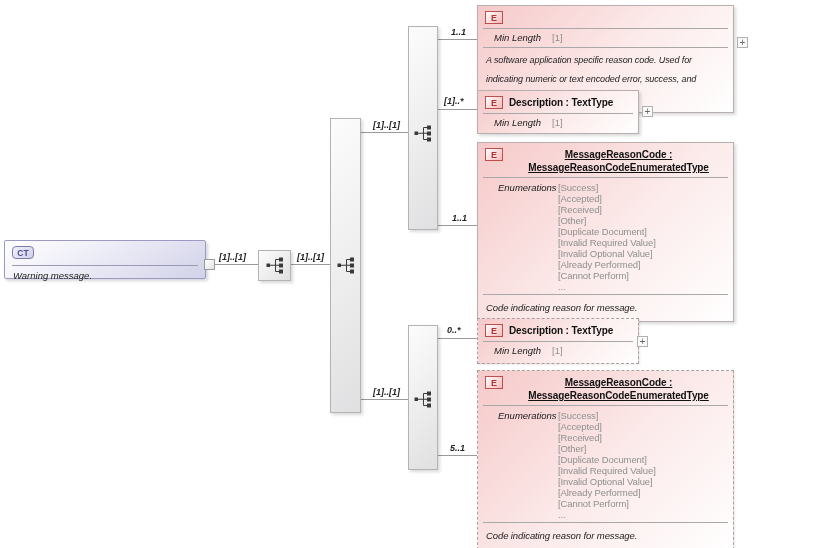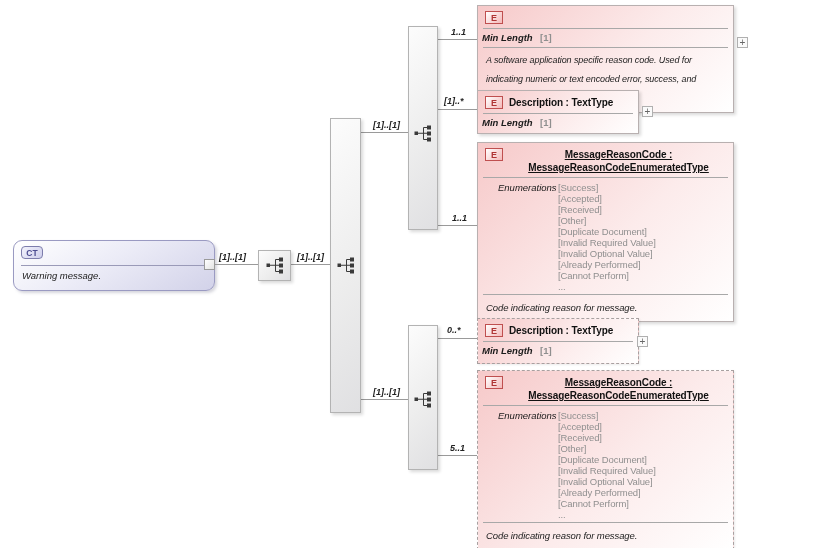--- a/index.html
+++ b/index.html
@@ -14,22 +14,22 @@
   .hline { position:absolute; height:1px; background:#9a9a9a; }
 
   
   .card-label {
     position:absolute; font-size:9px; font-style:italic; font-weight:bold;
     color:#222; white-space:nowrap;
   }
 
   
   .root-box {
-    position:absolute; left:13px; top:240px; width:202px; height:51px;
-    border:1px solid #9a9ac2; border-radius:9px;
+    position:absolute; left:4px; top:240px; width:202px; height:39px;
+    border:1px solid #9a9ac2; border-radius:2px;
     background:linear-gradient(150deg,#ffffff 0%,#ececf7 45%,#d2d2e9 100%);
     box-shadow:2px 2px 3px rgba(90,90,120,0.25);
   }
   .root-header { position:relative; height:23px; padding:5px 6px 0 34px; }
   .badge-ct {
     position:absolute; left:7px; top:5px; width:22px; height:13px;
     border:1px solid #7d7dac; border-radius:4px;
     background:linear-gradient(135deg,#f2f2fb,#cfcfec);
     color:#4c4c90; font-size:8.5px; font-weight:bold; text-align:center; line-height:12px;
   }
@@ -65,21 +65,21 @@
     border:1px solid #bf4f4f;
     background:linear-gradient(135deg,#ffffff,#f4b9b9);
     color:#b03535; font-size:9px; font-weight:bold; text-align:center; line-height:12px;
   }
   .elem-title {
     font-size:10px; font-weight:bold; line-height:13px; color:#111;
     letter-spacing:-0.1px;
   }
   .elem-title.center { text-align:center; overflow-wrap:anywhere;text-decoration:underline; }
   .divider { height:1px; background:#a8a8a8; margin:0 5px; }
-  .facet-row { display:flex; padding:3px 8px 4px 4px; font-size:9.5px; align-items:baseline;font-weight:bold; }
+  .facet-row { display:flex; padding:3px 8px 4px 16px; font-size:9.5px; align-items:baseline; }
   .facet-name { font-style:italic; width:58px; flex:none; color:#1a1a1a; }
   .facet-value { color:#8f8f8f; }
   .desc-text {
     font-size:9px; font-style:italic; color:#222;
     padding:3px 16px 4px 8px; line-height:19px; letter-spacing:-0.1px;
   }
   .enum-section { display:flex; padding:4px 8px 2px 20px; font-size:9.5px; }
   .enum-name { font-style:italic; width:60px; flex:none; color:#1a1a1a; }
   .enum-values { flex:1; }
   .enum-values .enum-item { color:#8f8f8f; line-height:11px; letter-spacing:-0.1px; }

